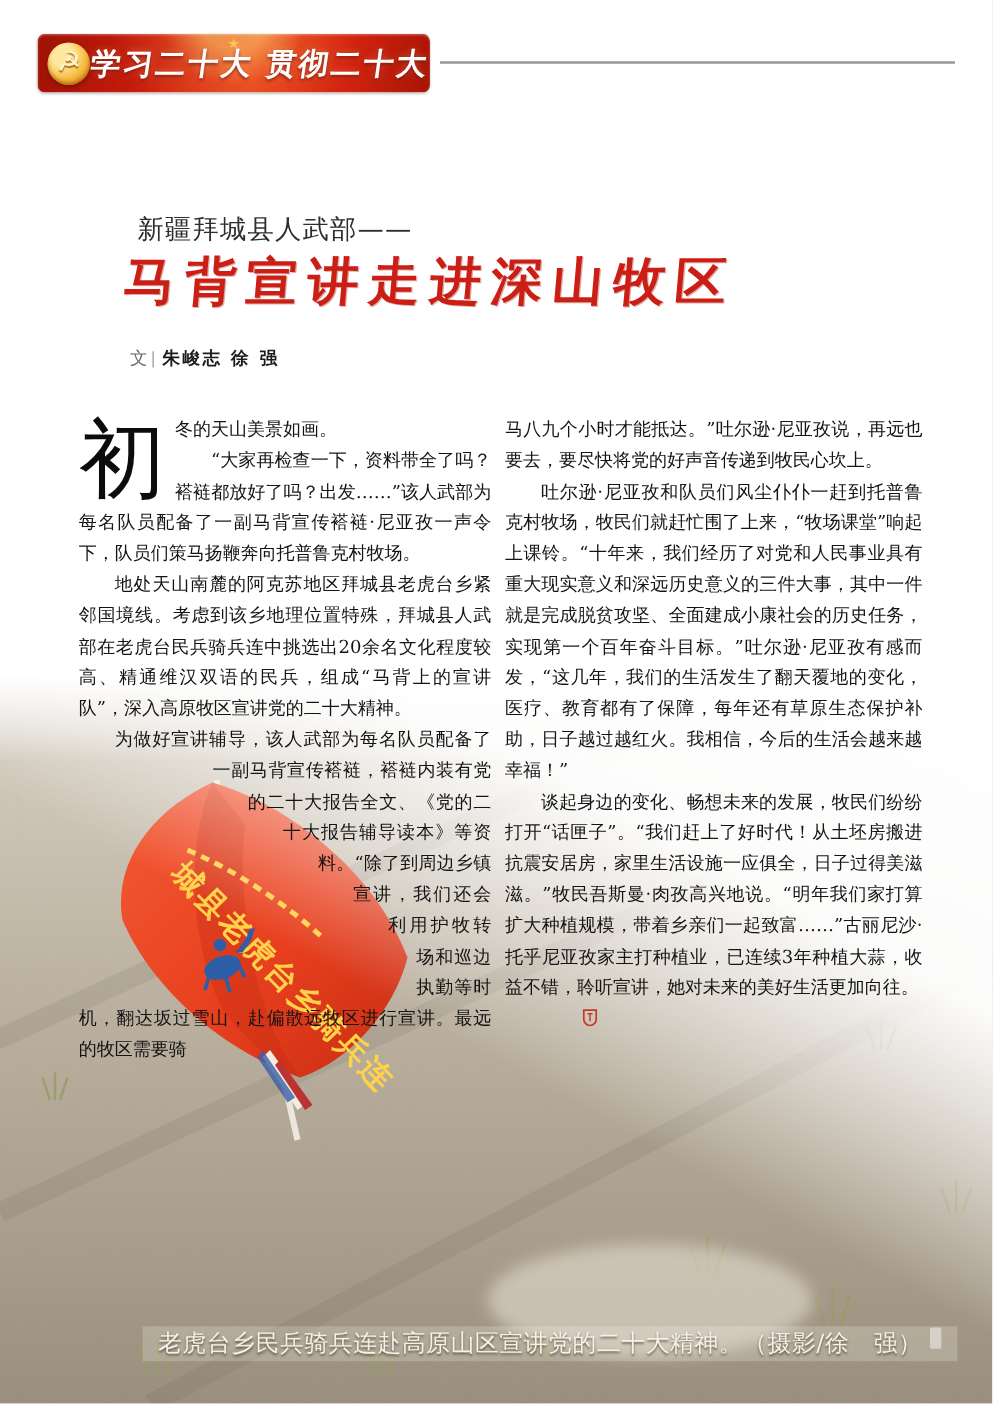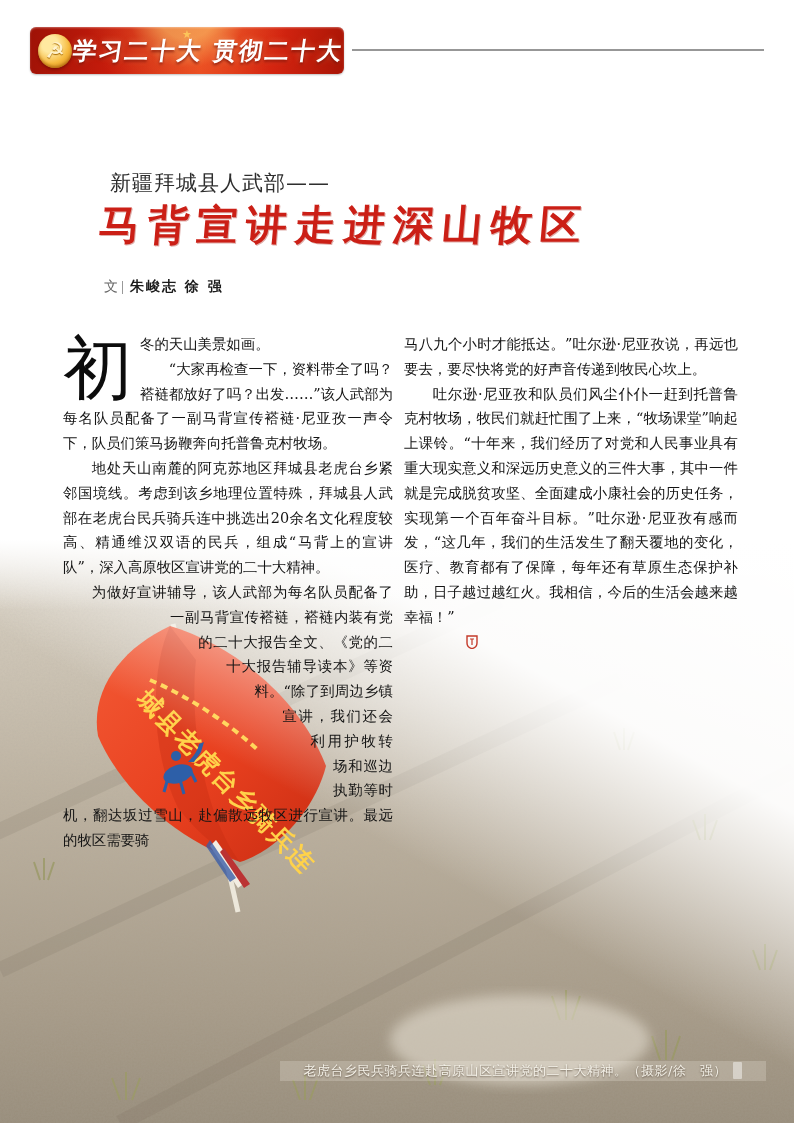--- a/index.html
+++ b/index.html
@@ -51,23 +51,23 @@
            font-family:"DejaVu Serif","Liberation Serif",serif;}
   .wrap-spacer{float:left;width:270px;height:200px;
            shape-outside:polygon(0px 50px,100px 50px,270px 200px,0px 200px);shape-margin:5px;}
   .endmark{display:inline-block;vertical-align:-2px;margin-left:4px;}
 
   
   .photo{position:absolute;left:0;top:540px;width:794px;height:583px;}
   .photo svg{display:block;}
 
   
-  .caption{position:absolute;top:1061px;right:28px;font-size:13px;color:#f4f1e8;
+  .caption{position:absolute;top:1061px;right:28px;font-size:19px;color:#f4f1e8;
            font-family:"DejaVu Sans","Liberation Sans",sans-serif;
-           background:rgba(250,246,238,.22);padding:1px 24px;letter-spacing:.5px;
+           background:rgba(250,246,238,.22);padding:1px 13px;letter-spacing:.5px;
            text-shadow:0 1px 2px rgba(70,55,40,.75);display:flex;align-items:flex-start;}
   .caption-mark{display:inline-block;width:9px;height:17px;margin-left:6px;
            background:rgba(255,255,255,.45);border-radius:1px;}
   .folio{position:absolute;left:74px;top:1062px;font-size:16px;color:rgba(78,66,54,.88);
            font-family:"DejaVu Sans","Liberation Sans",sans-serif;display:flex;align-items:baseline;
            text-shadow:0 1px 1px rgba(255,255,255,.25);}
   .folio .sep{margin:0 6px;}
   .folio .issue{font-size:11.5px;margin-left:8px;letter-spacing:1px;}
 </style>
 </head>
@@ -197,20 +197,21 @@
     <p><span class="dropcap">初</span><span>冬的天山美景如画。</span></p>
     <p class="indent">“大家再检查一下，资料带全了吗？褡裢都放好了吗？出发……”该人武部为每名队员配备了一副马背宣传褡裢·尼亚孜一声令下，队员们策马扬鞭奔向托普鲁克村牧场。</p>
     <p class="indent">地处天山南麓的阿克苏地区拜城县老虎台乡紧邻国境线。考虑到该乡地理位置特殊，拜城县人武部在老虎台民兵骑兵连中挑选出20余名文化程度较高、精通维汉双语的民兵，组成“马背上的宣讲队”，深入高原牧区宣讲党的二十大精神。</p>
     <div class="wrap-spacer"></div>
     <p class="indent">为做好宣讲辅导，该人武部为每名队员配备了一副马背宣传褡裢，褡裢内装有党的二十大报告全文、《党的二十大报告辅导读本》等资料。“除了到周边乡镇宣讲，我们还会利用护牧转场和巡边执勤等时机，翻达坂过雪山，赴偏散远牧区进行宣讲。最远的牧区需要骑</p>
   </div>
 
   <div class="col col-right">
     <p>马八九个小时才能抵达。”吐尔逊·尼亚孜说，再远也要去，要尽快将党的好声音传递到牧民心坎上。</p>
     <p class="indent">吐尔逊·尼亚孜和队员们风尘仆仆一赶到托普鲁克村牧场，牧民们就赶忙围了上来，“牧场课堂”响起上课铃。“十年来，我们经历了对党和人民事业具有重大现实意义和深远历史意义的三件大事，其中一件就是完成脱贫攻坚、全面建成小康社会的历史任务，实现第一个百年奋斗目标。”吐尔逊·尼亚孜有感而发，“这几年，我们的生活发生了翻天覆地的变化，医疗、教育都有了保障，每年还有草原生态保护补助，日子越过越红火。我相信，今后的生活会越来越幸福！”</p>
+    <p class="indent">谈起身边的变化、畅想未来的发展，牧民们纷纷打开“话匣子”。“我们赶上了好时代！从土坯房搬进抗震安居房，家里生活设施一应俱全，日子过得美滋滋。”牧民吾斯曼·肉孜高兴地说。“明年我们家打算扩大种植规模，带着乡亲们一起致富……”古丽尼沙·托乎尼亚孜家主打种植业，已连续3年种植大蒜，收益不错，聆听宣讲，她对未来的美好生活更加向往。</p>
     <p class="indent"><span class="endmark"><svg width="12" height="14" viewBox="0 0 12 14">
             <path d="M1,1 H11 V8 C11,11 8.5,13 6,13.6 C3.5,13 1,11 1,8 Z" fill="none" stroke="#c43a2a" stroke-width="1.4"></path>
             <path d="M4,4 H8 M6,4 V10" stroke="#c43a2a" stroke-width="1.2"></path>
           </svg></span></p>
   </div>
 
   <div class="caption">
     <span>老虎台乡民兵骑兵连赴高原山区宣讲党的二十大精神。（摄影/徐　强）</span>
     <span class="caption-mark"></span>
   </div>

